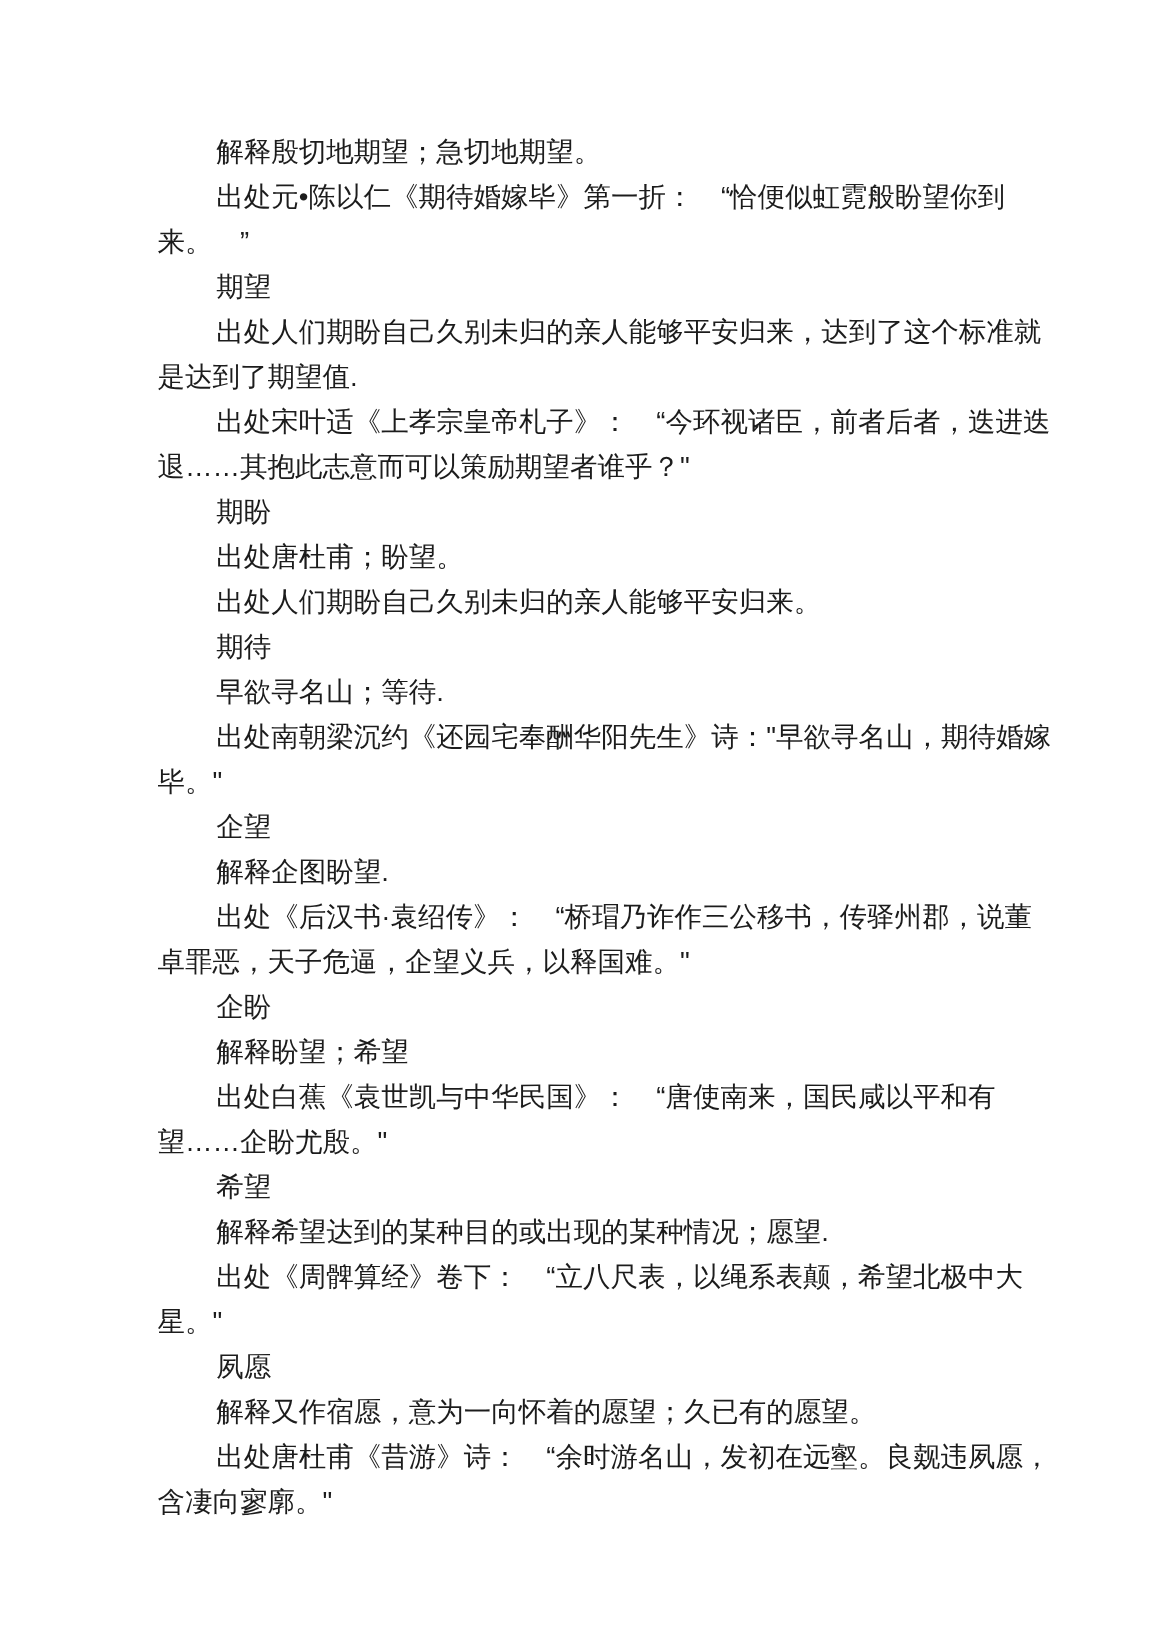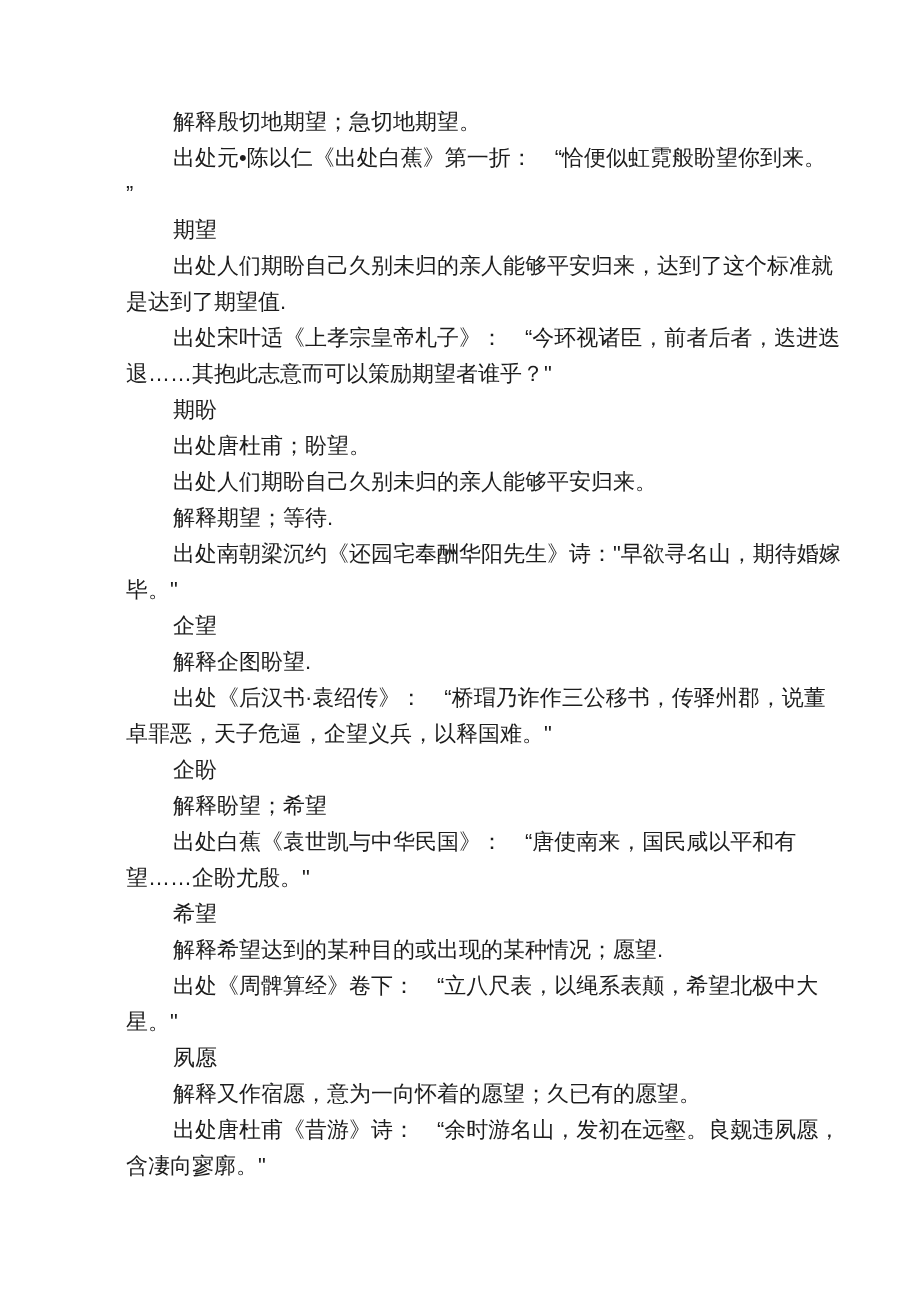--- a/index.html
+++ b/index.html
@@ -43,37 +43,38 @@
   }
 </style>
 </head>
 <body>
 
 <div class="doc-page">
   <div class="doc-body">
 
     <div class="entry">
       <p>解释殷切地期望；急切地期望。</p>
-      <p>出处元•陈以仁《出处白蕉》第一折：　“恰便似虹霓般盼望你到来。　”</p>
+      <p>出处元•陈以仁《期待婚嫁毕》第一折：　“恰便似虹霓般盼望你到来。　”</p>
     </div>
 
     <div class="entry">
       <p class="term">期望</p>
       <p>出处人们期盼自己久别未归的亲人能够平安归来，达到了这个标准就是达到了期望值.</p>
       <p>出处宋叶适《上孝宗皇帝札子》：　“今环视诸臣，前者后者，迭进迭退……其抱此志意而可以策励期望者谁乎？"</p>
     </div>
 
     <div class="entry">
       <p class="term">期盼</p>
       <p>出处唐杜甫；盼望。</p>
       <p>出处人们期盼自己久别未归的亲人能够平安归来。</p>
     </div>
 
     <div class="entry">
-      <p>解释期望；等待.</p>
+      <p class="term">期待</p>
+      <p>早欲寻名山；等待.</p>
       <p>出处南朝梁沉约《还园宅奉酬华阳先生》诗："早欲寻名山，期待婚嫁毕。"</p>
     </div>
 
     <div class="entry">
       <p class="term">企望</p>
       <p>解释企图盼望.</p>
       <p>出处《后汉书·袁绍传》：　“桥瑁乃诈作三公移书，传驿州郡，说董卓罪恶，天子危逼，企望义兵，以释国难。"</p>
     </div>
 
     <div class="entry">

